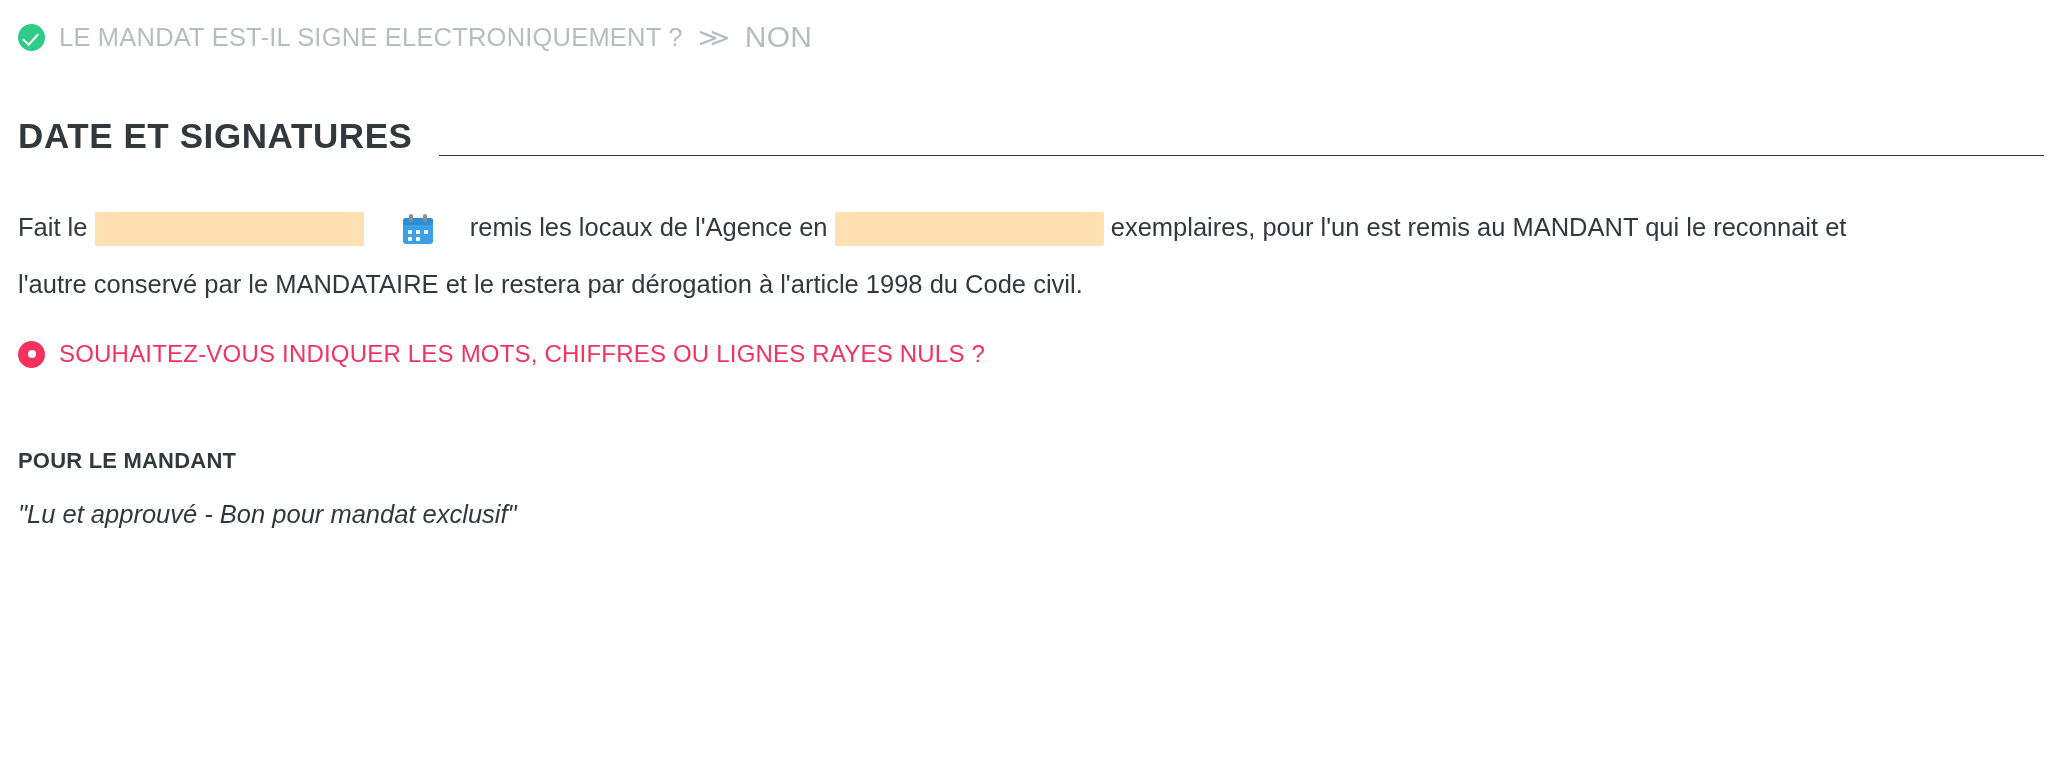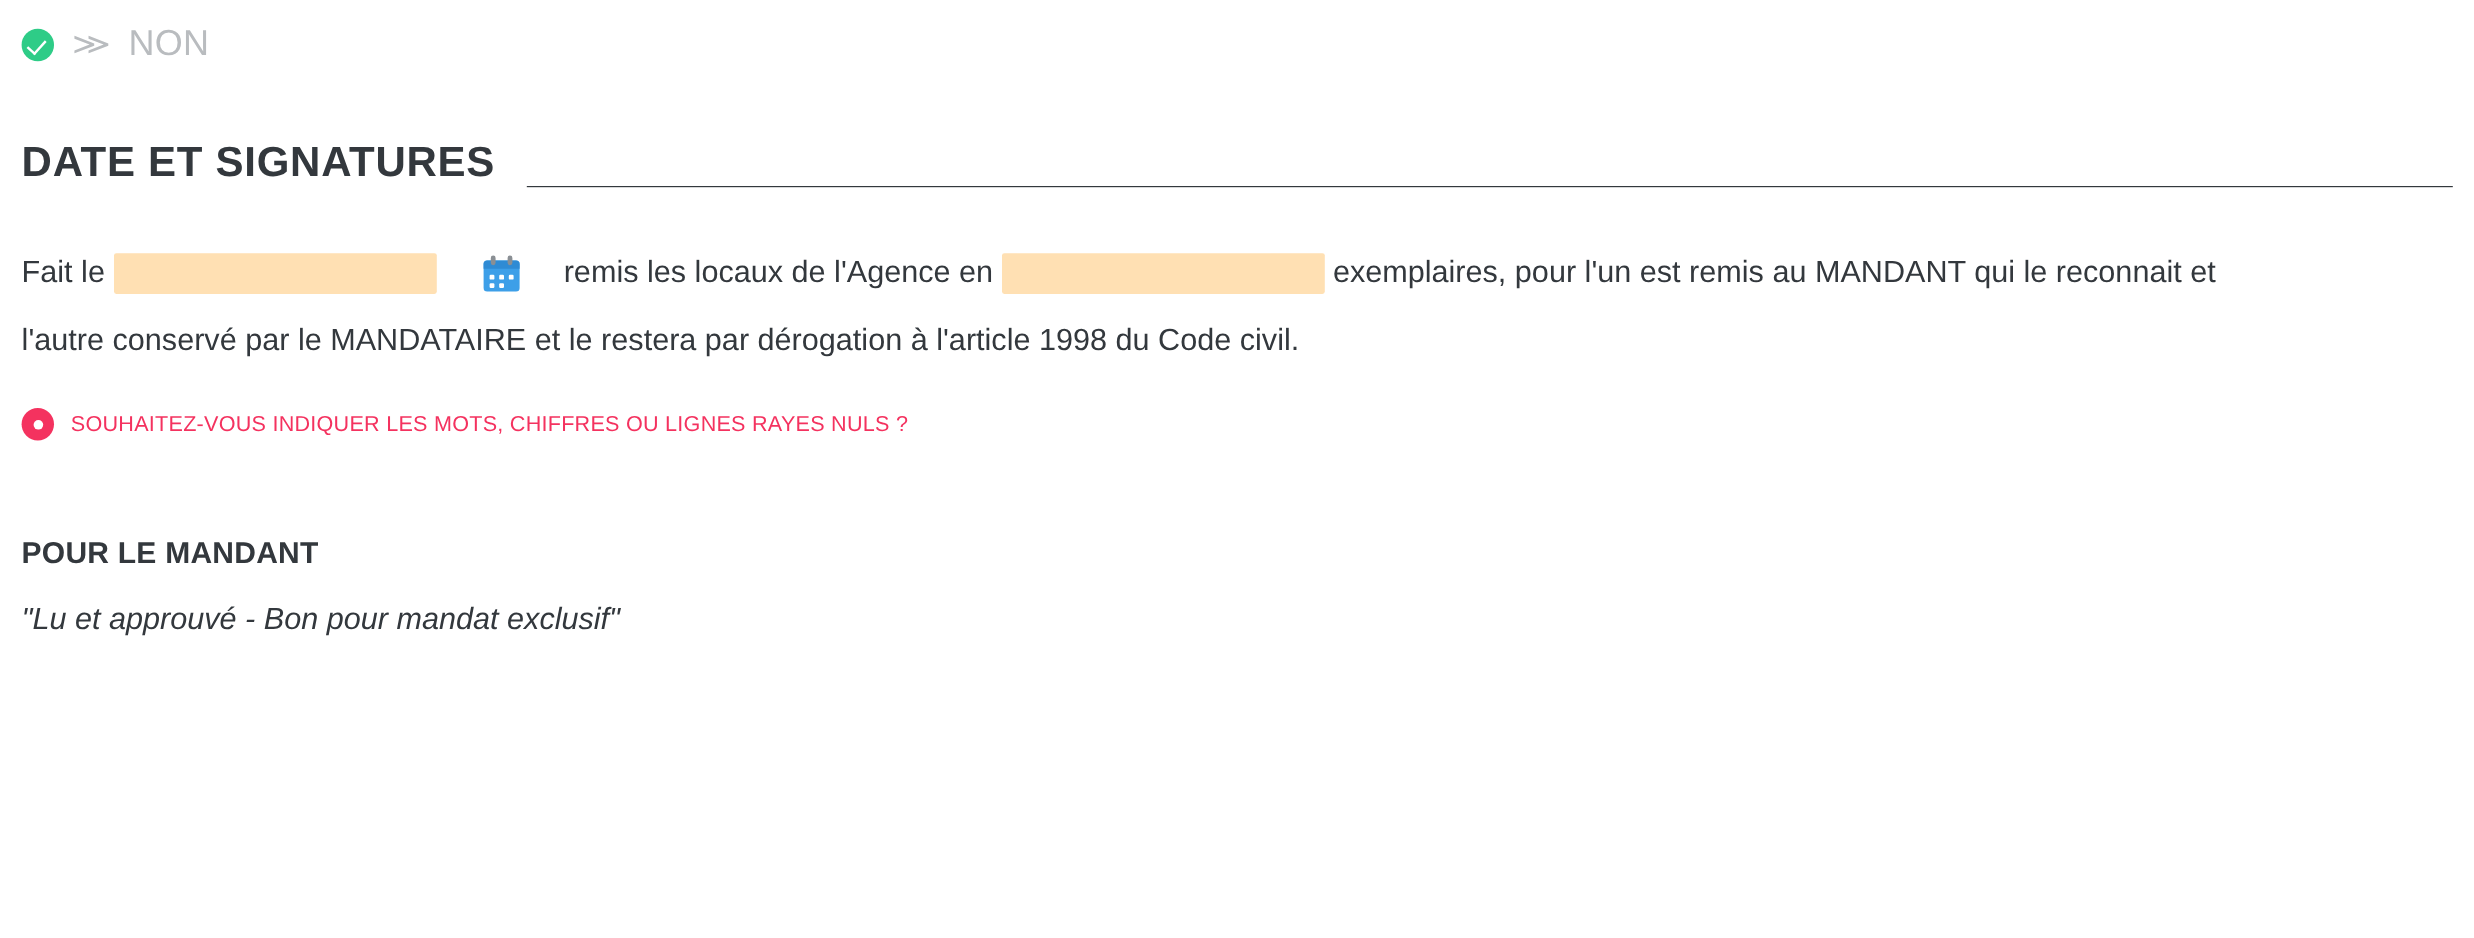--- a/index.html
+++ b/index.html
@@ -169,53 +169,54 @@
   }
   .radio-icon::after {
     content: "";
     position: absolute;
     left: 9.5px; top: 9.5px;
     width: 8px; height: 8px;
     border-radius: 50%;
     background: #ffffff;
   }
   .pending-label {
-    font-size: 18px;
+    font-size: 24px;
     color: #f4325f;
     letter-spacing: 0.2px;
     white-space: nowrap;
   }
 
   
   .sig-area {
     display: flex;
     margin-top: 80px;
   }
   .sig-col { width: 1110px; }
   .sig-col.second { width: auto; }
   .sig-title {
-    font-size: 25px;
+    font-size: 22px;
     font-weight: bold;
     color: #33383d;
     letter-spacing: 0.2px;
   }
   .sig-note {
     margin-top: 26px;
     font-size: 25.5px;
     font-style: italic;
     color: #33383d;
   }
 </style>
 </head>
 <body>
 
 <div class="page">
 
   <div class="answered-row">
     <span class="check-icon"></span>
+    <span class="answered-label">LE MANDAT EST-IL SIGNE ELECTRONIQUEMENT ?</span>
     <span class="answered-sep">≫</span>
     <span class="answered-value">NON</span>
   </div>
 
   <div class="section-head">
     <span class="section-title">DATE ET SIGNATURES</span>
     <span class="section-rule"></span>
   </div>
 
   <div class="para">

